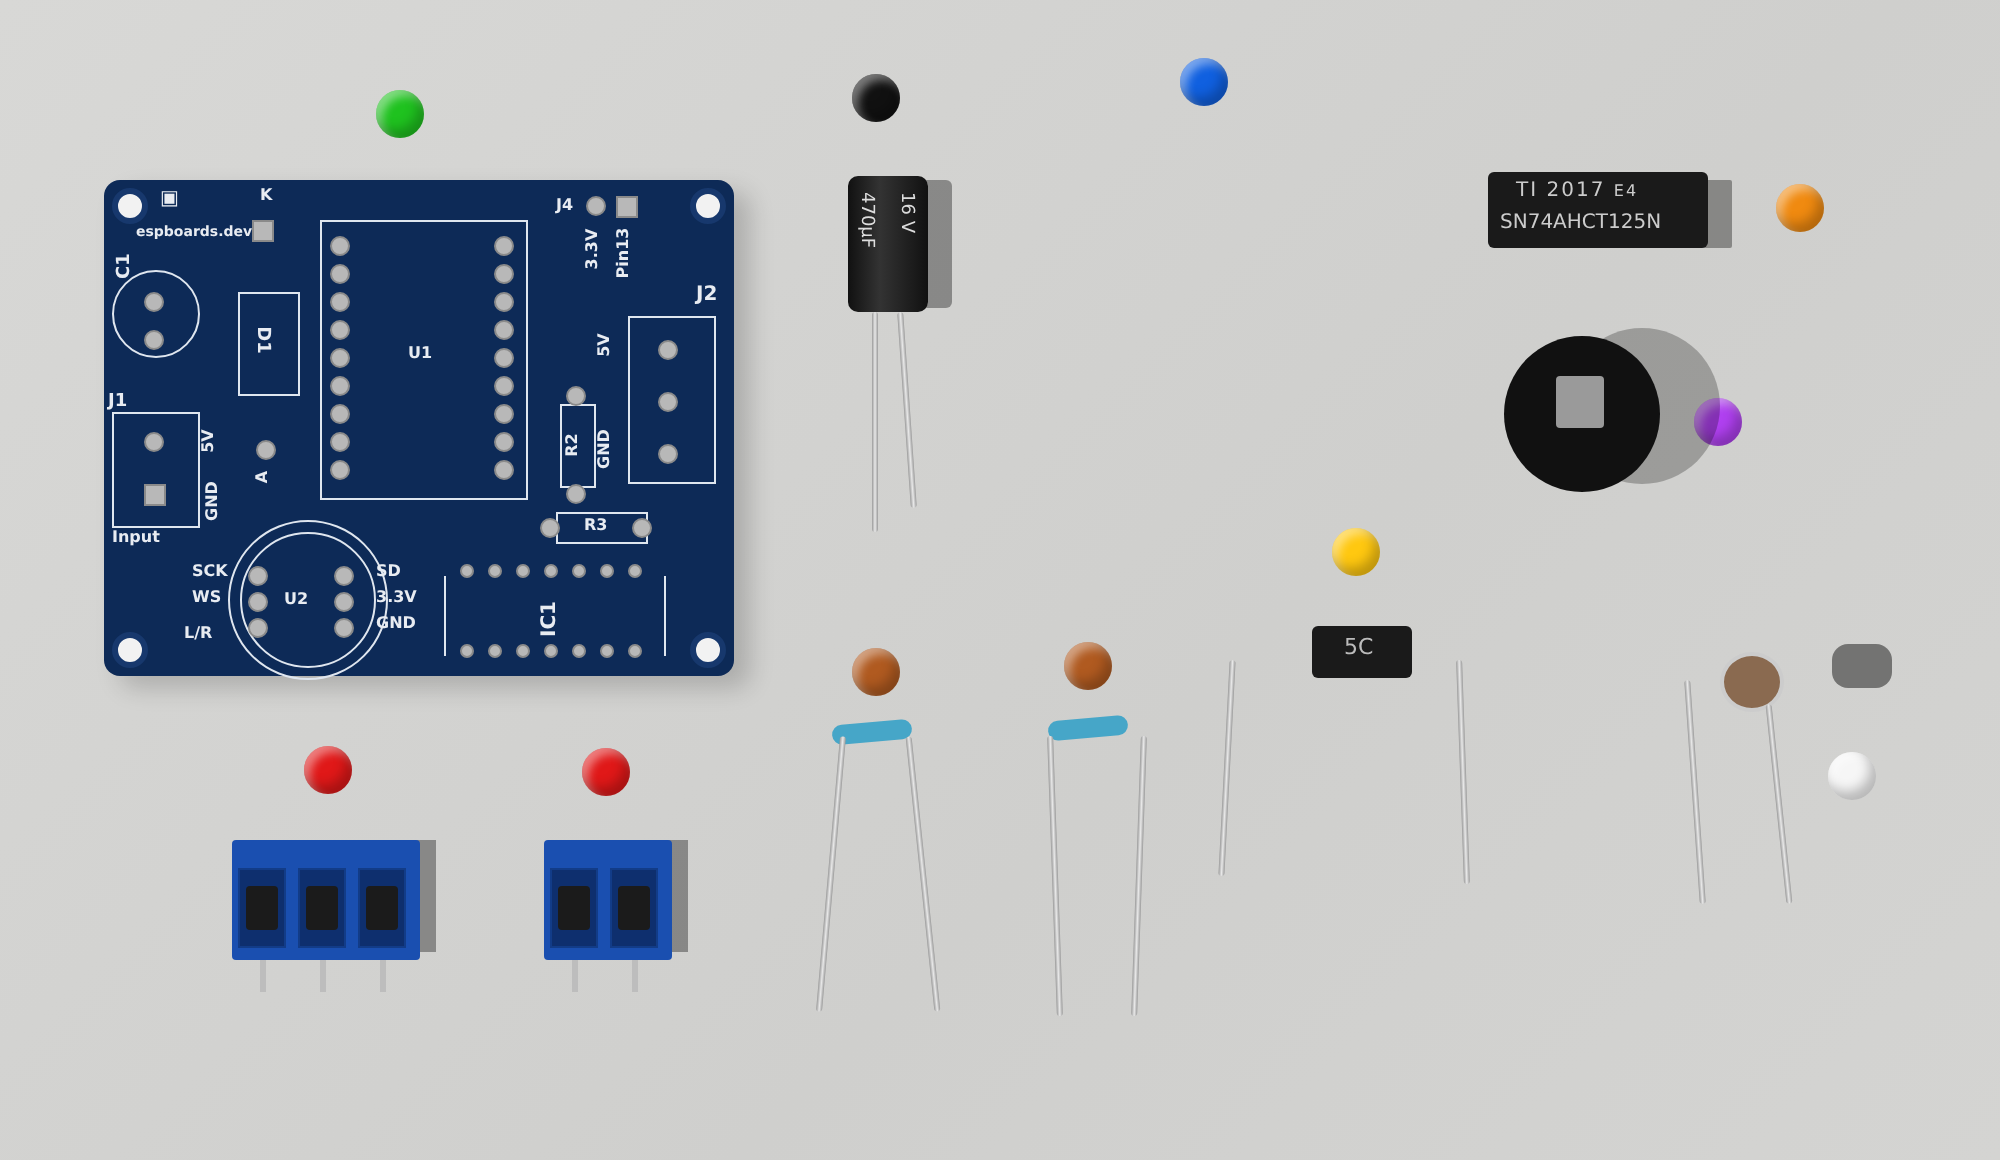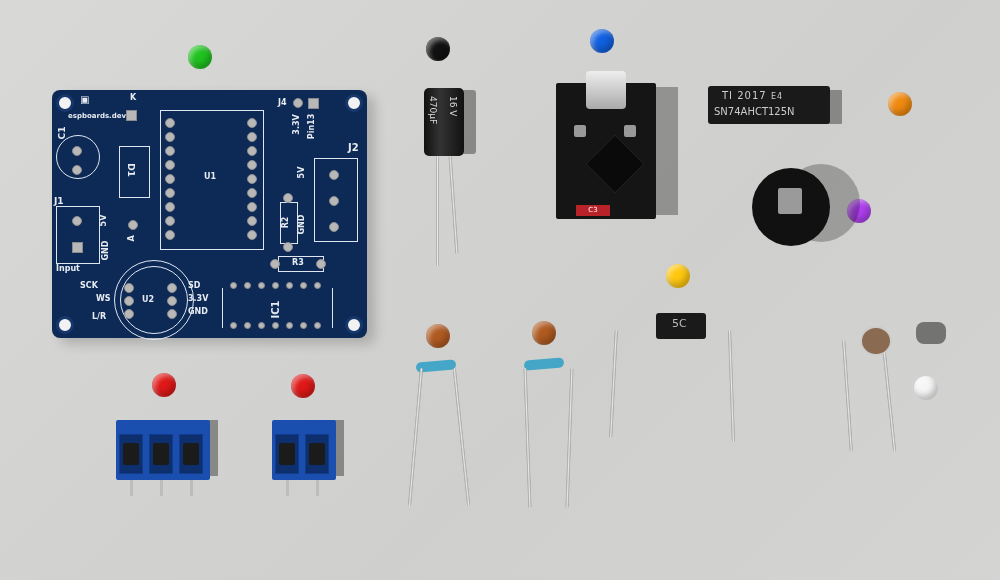--- a/index.html
+++ b/index.html
@@ -117,21 +117,21 @@
 
     <div class="outline" style="left:62px;top:170px;width:78px;height:78px;border-radius:50%"></div>
     <div class="outline" style="left:68px;top:176px;width:66px;height:66px;border-radius:50%"></div>
     <div class="pad" style="left:72px;top:193px"></div>
     <div class="pad" style="left:72px;top:206px"></div>
     <div class="pad" style="left:72px;top:219px"></div>
     <div class="pad" style="left:115px;top:193px"></div>
     <div class="pad" style="left:115px;top:206px"></div>
     <div class="pad" style="left:115px;top:219px"></div>
     <div class="silk" style="left:90px;top:205px;font-size:8px">U2</div>
-    <div class="silk" style="left:28px;top:191px;font-size:8px">SCK</div>
+    <div class="silk" style="left:44px;top:191px;font-size:8px">SCK</div>
     <div class="silk" style="left:44px;top:204px;font-size:8px">WS</div>
     <div class="silk" style="left:40px;top:222px;font-size:8px">L/R</div>
     <div class="silk" style="left:136px;top:191px;font-size:8px">SD</div>
     <div class="silk" style="left:136px;top:204px;font-size:8px">3.3V</div>
     <div class="silk" style="left:136px;top:217px;font-size:8px">GND</div>
 
     <div class="outline" style="left:170px;top:198px;width:0;height:40px;border-width:0 0 0 1px"></div>
     <div class="outline" style="left:280px;top:198px;width:0;height:40px;border-width:0 0 0 1px"></div>
     <div class="silk" style="left:214px;top:214px;transform:rotate(-90deg);font-size:10px">IC1</div>
     <div id="ic1pads">
@@ -152,29 +152,22 @@
       </div>
   </div>
 
   <div class="abs" style="left:424px;top:88px;width:40px;height:68px;background:linear-gradient(90deg,#111 0%,#333 40%,#111 100%);border-radius:5px;box-shadow:14px 0 0 -2px rgba(0,0,0,0.35)">
     <div style="position:absolute;left:4px;top:8px;transform:rotate(90deg);transform-origin:left top;color:#ddd;font-size:9px;white-space:nowrap;margin-left:10px">470µF</div>
     <div style="position:absolute;left:24px;top:8px;transform:rotate(90deg);transform-origin:left top;color:#ddd;font-size:9px;white-space:nowrap;margin-left:10px">16 V</div>
   </div>
   <div class="lead" style="left:436px;top:156px;height:110px"></div>
   <div class="lead" style="left:452px;top:156px;height:98px;transform:rotate(-4deg)"></div>
 
-  <div class="abs" style="left:556px;top:83px;width:100px;height:136px;background:#151515;border-radius:2px;box-shadow:26px 0 0 -4px rgba(0,0,0,0.3)">
-    <div style="position:absolute;left:30px;top:-12px;width:40px;height:38px;background:linear-gradient(#eee,#aaa);border-radius:4px"></div>
-    <div style="position:absolute;left:18px;top:42px;width:12px;height:12px;background:#999;border-radius:2px"></div>
-    <div style="position:absolute;left:68px;top:42px;width:12px;height:12px;background:#999;border-radius:2px"></div>
-    <div style="position:absolute;left:38px;top:60px;width:40px;height:40px;background:#0a0a0a;transform:rotate(45deg);border:1px solid #222"></div>
-    <div style="position:absolute;left:20px;top:122px;width:34px;height:11px;background:#b8232a;color:#fff;font-size:7px;text-align:center;line-height:11px">C3</div>
-  </div>
-
-  <div class="abs" style="left:708px;top:86px;width:122px;height:38px;background:#1a1a1a;border-radius:3px;box-shadow:14px 2px 0 -2px rgba(0,0,0,0.35)">
+
+  <div class="abs" style="left:744px;top:86px;width:110px;height:38px;background:#1a1a1a;border-radius:3px;box-shadow:14px 2px 0 -2px rgba(0,0,0,0.35)">
     <div style="position:absolute;left:14px;top:4px;color:#ccc;font-size:10px;letter-spacing:1px;white-space:nowrap">
       <span>TI</span>
       <span>2017</span>
       <span style="font-size:8px">E4</span>
     </div>
     <div style="position:absolute;left:6px;top:20px;color:#ccc;font-size:10px;white-space:nowrap">SN74AHCT125N</div>
   </div>
 
   <div class="abs" style="left:752px;top:168px;width:78px;height:78px;background:#111;border-radius:50%;box-shadow:30px -4px 0 0 rgba(0,0,0,0.25)">
     <div style="position:absolute;left:26px;top:20px;width:24px;height:26px;background:#9a9a9a;border-radius:2px"></div>

